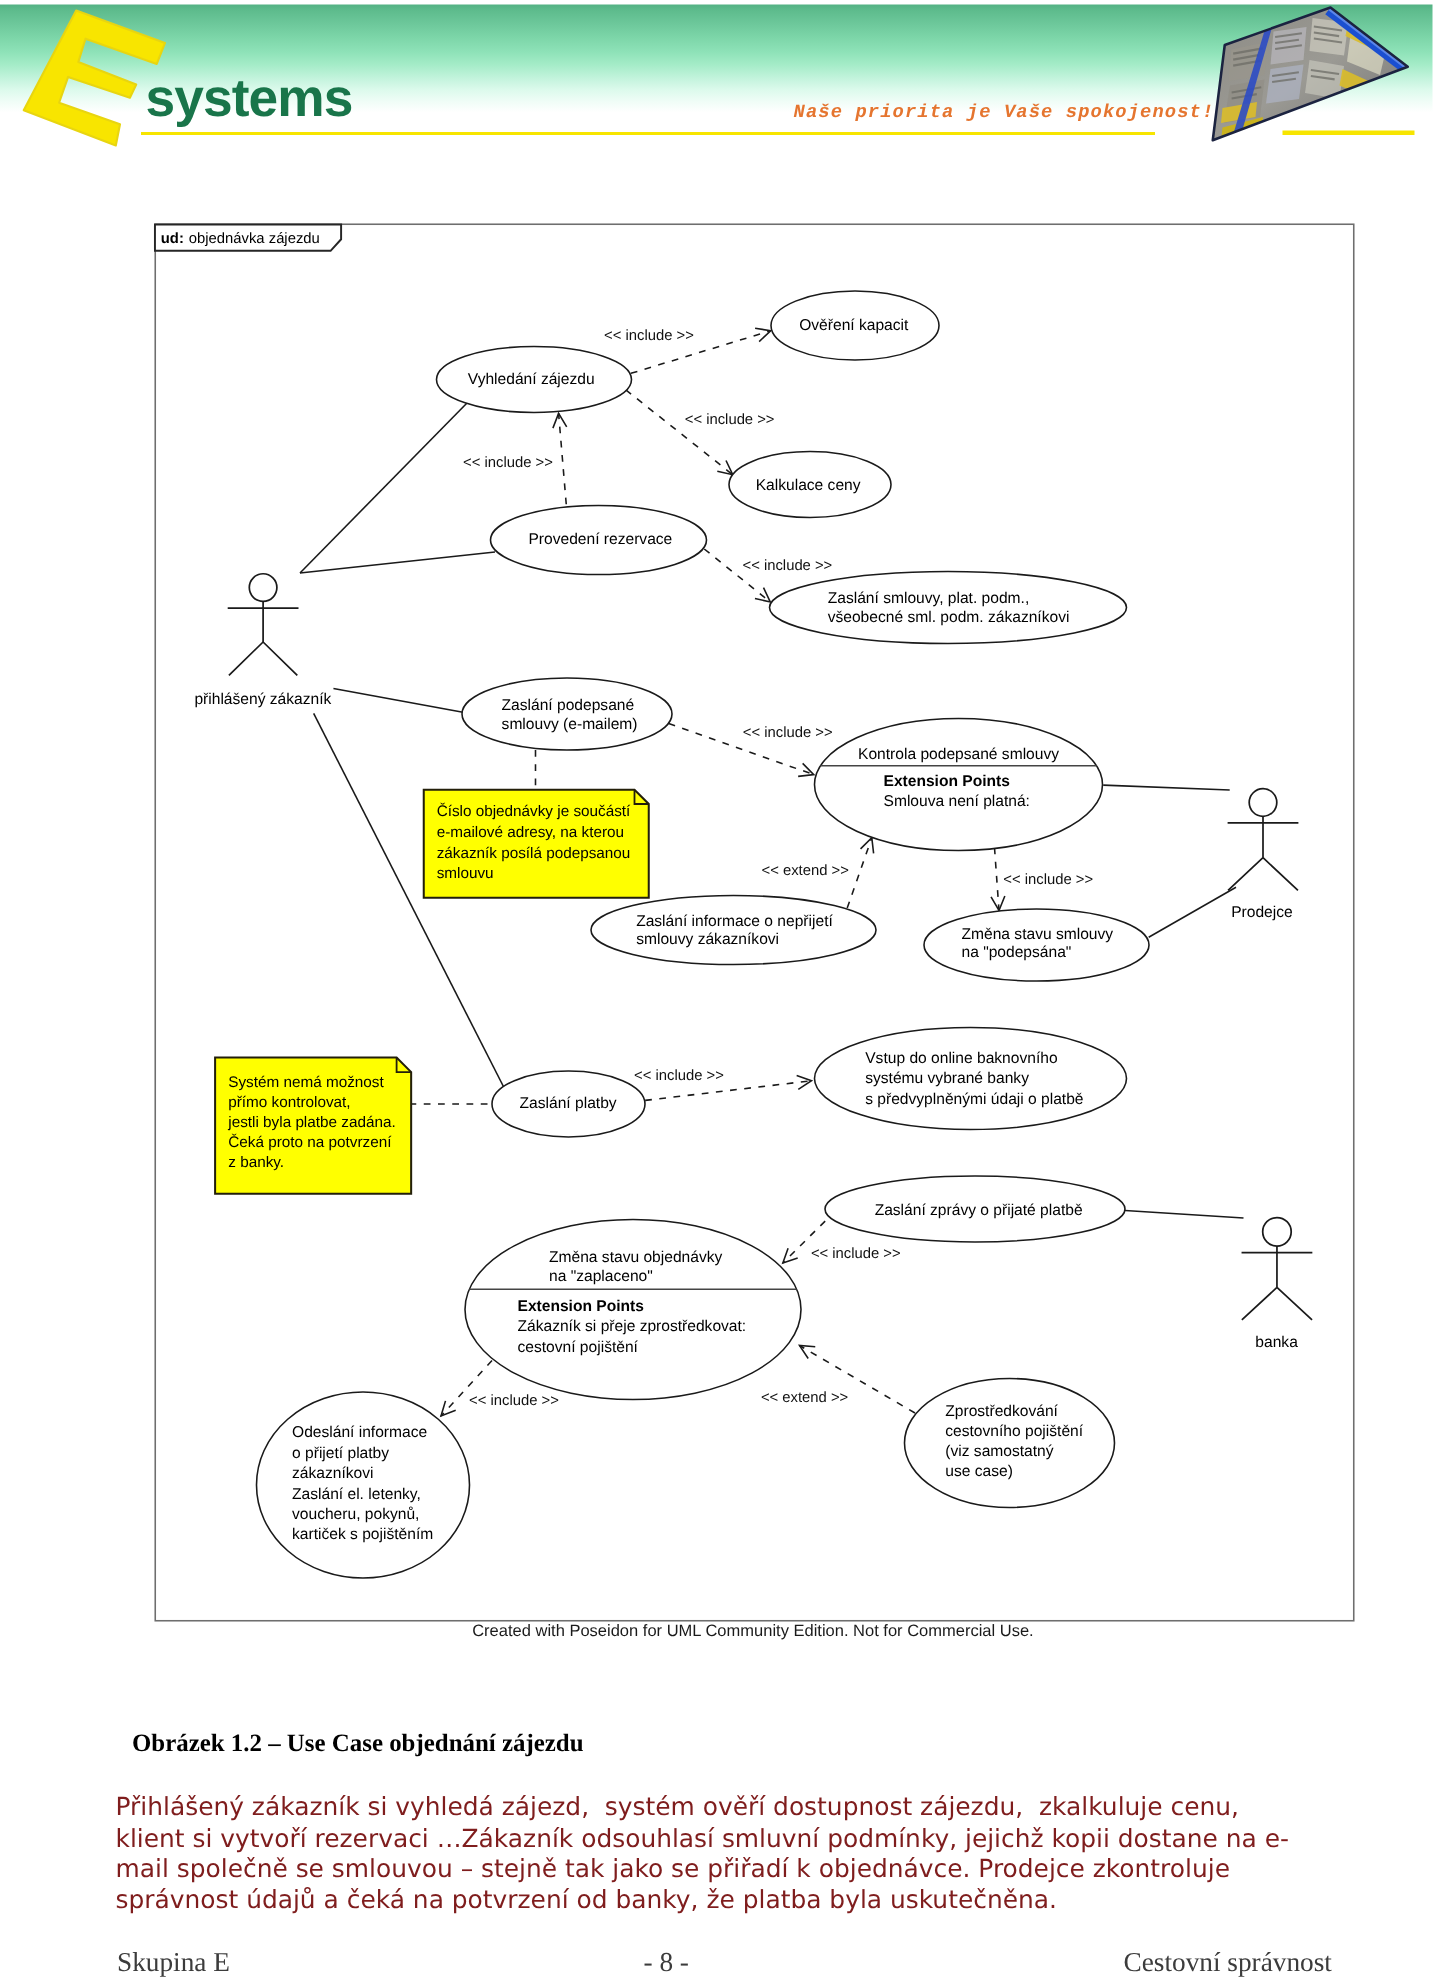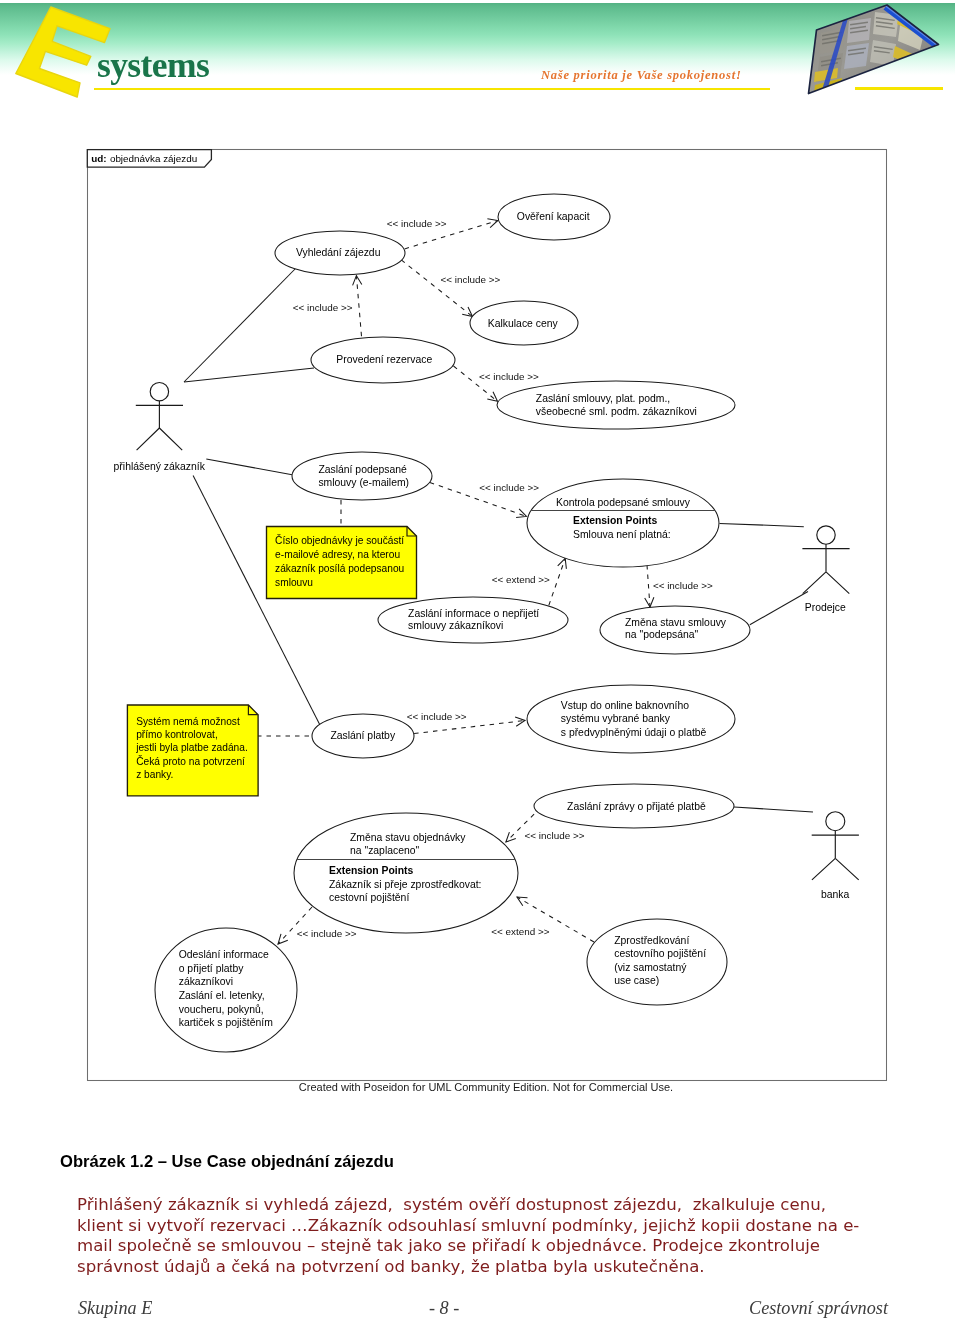--- a/index.html
+++ b/index.html
@@ -4,36 +4,36 @@
 <style>
   html,body{margin:0;padding:0;}
   body{width:960px;height:1322px;background:#ffffff;font-family:"Liberation Serif",serif;overflow:hidden;position:relative;}
   .page{position:absolute;left:0;top:0;width:960px;height:1322px;}
 
   
   .banner{position:absolute;left:0;top:0;width:960px;height:104px;overflow:hidden;}
   .banner-bg{position:absolute;left:0;top:3px;width:955px;height:72px;
           background:linear-gradient(to bottom,#53b183 0%,#5dbb8c 5%,#6dc89b 18%,#7dd6a9 31%,#8ee2b8 44%,#a5ecc8 56%,#c2f3dc 68%,#dcfaec 79%,#f0fdf7 90%,#ffffff 100%);}
   .logo-e{position:absolute;left:0px;top:0px;}
-  .logo-word{position:absolute;left:97px;top:48px;font-family:Liberation Serif, serif;font-weight:bold;
+  .logo-word{position:absolute;left:97px;top:48px;font-family:Liberation Sans, sans-serif;font-weight:bold;
              font-size:35.5px;color:#19754a;letter-spacing:-0.6px;line-height:1;}
   .logo-underline{position:absolute;left:94px;top:88px;width:676px;height:2px;background:#f7e500;}
-  .slogan{position:absolute;left:529px;top:68px;font-family:Liberation Serif, serif;font-style:italic;font-weight:bold;
-          font-size:12.5px;color:#e5752f;letter-spacing:0.75px;margin-left:12px;}
+  .slogan{position:absolute;left:529px;top:68px;font-family:Liberation Mono, monospace;font-style:italic;font-weight:bold;
+          font-size:12.5px;color:#e5752f;letter-spacing:0.75px;}
   .banner-img{position:absolute;left:795px;top:0px;}
   .banner-bar2{position:absolute;left:855px;top:87px;width:88px;height:3px;background:#f7e500;}
 
   
-  .figwrap{position:absolute;left:0;top:0;width:842px;height:1322px;}
+  .figwrap{position:absolute;left:16px;top:0;width:842px;height:1322px;}
   svg.diag{position:absolute;left:0;top:0;}
 
   
-  .caption{position:absolute;left:60px;top:1152px;font-family:Liberation Sans, sans-serif;font-weight:bold;font-size:16.6px;line-height:19px;color:#000;}
+  .caption{position:absolute;left:88px;top:1152px;font-family:Liberation Serif, serif;font-weight:bold;font-size:16.6px;line-height:19px;color:#000;}
   .bodytext{position:absolute;left:77px;top:1195px;width:786px;font-family:"DejaVu Sans",sans-serif;font-size:16.6px;line-height:20.5px;color:#7f1d1d;white-space:pre-wrap;}
-  .footline{position:absolute;left:0px;top:1298px;width:888px;height:24px;font-style:italic;}
+  .footline{position:absolute;left:0px;top:1298px;width:888px;height:24px;}
   .fl{position:absolute;font-family:"Liberation Serif",serif;font-size:18.2px;line-height:20px;color:#3c3c3c;white-space:nowrap;top:0px;}
   .fl-left{left:78px;}
   .fl-center{left:429px;}
   .fl-right{left:749px;}
 
   
   svg.diag text{font-family:"Liberation Sans",sans-serif;fill:#000;}
   svg.diag text.uc{font-size:10.4px;}
   svg.diag text.stereo{font-size:9.9px;fill:#111;}
   svg.diag text.actor{font-size:10.4px;}

